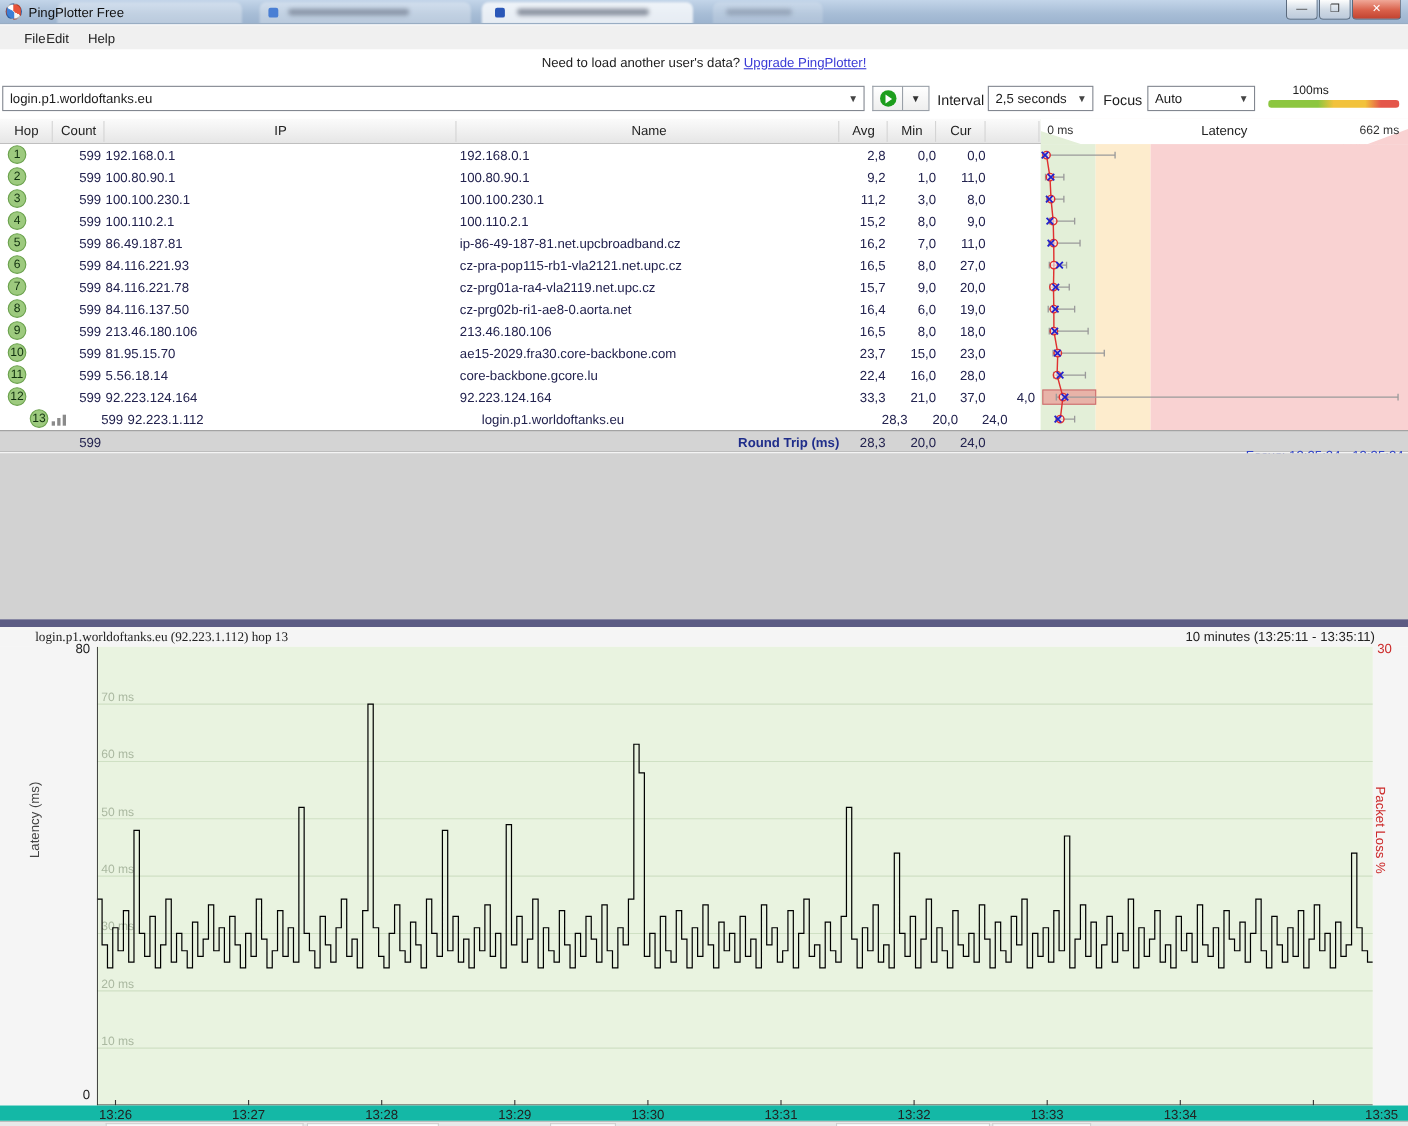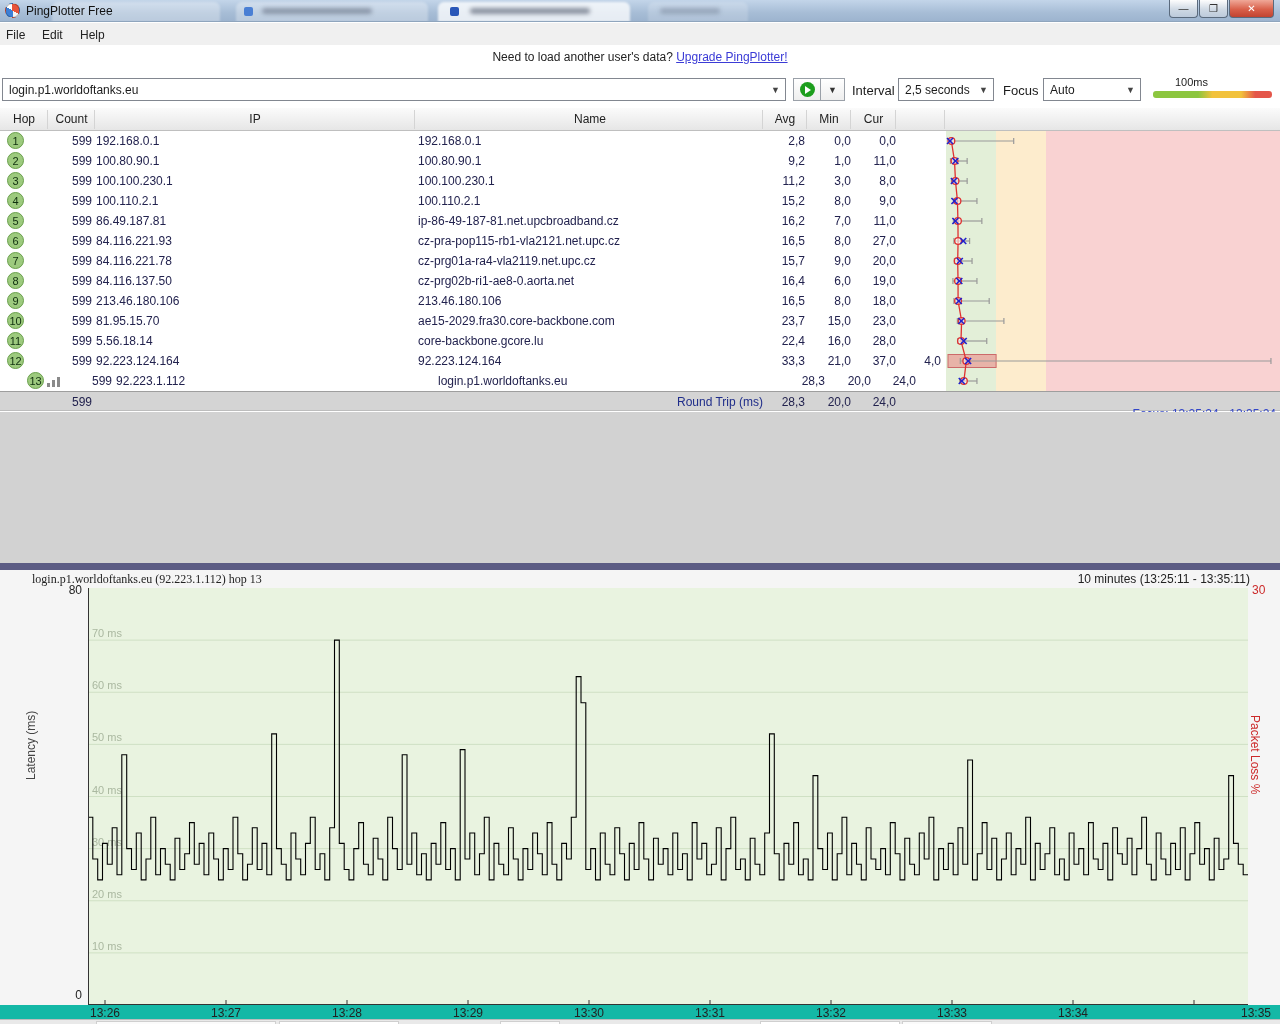--- a/index.html
+++ b/index.html
@@ -82,21 +82,21 @@
   .c-pl  { left:894px; width:47px; text-align:right; }
   #lat-hdr-zones { position:absolute; left:946px; top:0; width:334px; height:23px; overflow:hidden; }
   #lat-hdr-white { position:absolute; left:0; top:0; width:334px; height:23px; background:#fff;
     clip-path:polygon(2% 0,100% 0,100% 40%,89% 100%,11% 100%,0 48%,0 0); }
   #lat-hdr-label { position:absolute; left:0; top:4px; width:334px; text-align:center; font-size:12px; color:#222; }
   #lat-hdr-min { position:absolute; left:6px; top:5px; font-size:11px; color:#333; }
   #lat-hdr-max { position:absolute; right:8px; top:5px; font-size:11px; color:#333; }
   #tbl-footer { position:absolute; left:0; top:391px; width:1280px; height:20px; background:#d4d4d4;
     border-top:1px solid #9e9e9e; border-bottom:1px solid #bdbdbd; font-size:12px; color:#22224e; }
   #rt-label { position:absolute; left:560px; top:3px; width:203px; text-align:right;
-    font-weight:normal; color:#1f2d8a; }
+    font-weight:bold; color:#1f2d8a; }
   #footer-focus { position:absolute; right:4px; top:15px; color:#3346c8; }
 
   
   #gap { position:absolute; left:0; top:412px; width:1280px; height:151px; background:#d2d2d2; }
   #splitter { position:absolute; left:0; top:563px; width:1280px; height:7px; background:#5c5c84; }
 
   
   #graph-head { position:absolute; left:0; top:570px; width:1280px; height:18px; background:#f5f5f5;
     font-size:12px; color:#222; }
   #graph-title { position:absolute; left:32px; top:2px;font-family:Liberation Serif, serif; }
@@ -136,21 +136,21 @@
   <div id="app-icon"></div>
   <div id="title-text">PingPlotter Free</div>
   <div class="winbtns">
     <div class="winbtn min">—</div>
     <div class="winbtn max">❐</div>
     <div class="winbtn close">✕</div>
   </div>
 </div>
 
 <div id="menubar">
-  <div class="menu-item" style="left:0;">File</div>
+  <div class="menu-item" style="left:16px;">File</div>
   <div class="menu-item" style="left:36px;">Edit</div>
   <div class="menu-item" style="left:74px;">Help</div>
 </div>
 
 <div id="notice">
   <span>Need to load another user's data?</span>
   <a>Upgrade PingPlotter!</a>
 </div>
 
 <div id="toolbar">
@@ -187,20 +187,29 @@
   <div class="hdr" style="left:851px;width:45px;">Cur</div>
   <div class="hdr" style="left:896px;width:48px;margin-top:24px;">PL%</div>
   <div class="vline" style="left:47px;"></div>
     <div class="vline" style="left:94px;"></div>
   <div class="vline" style="left:414px;"></div>
     <div class="vline" style="left:762px;"></div>
   <div class="vline" style="left:806px;"></div>
     <div class="vline" style="left:850px;"></div>
   <div class="vline" style="left:895px;"></div>
     <div class="vline" style="left:944px;"></div>
+  <div id="lat-hdr-zones">
+    <div class="zone-band" id="hz-g" style="left: 0px; width: 50px; background: rgb(227, 239, 216);"></div>
+    <div class="zone-band" id="hz-y" style="left: 50px; width: 50px; background: rgb(253, 236, 205);"></div>
+    <div class="zone-band" id="hz-p" style="left: 100px; width: 234px; background: rgb(249, 210, 210);"></div>
+    <div id="lat-hdr-white"></div>
+    <div id="lat-hdr-min">0 ms</div>
+    <div id="lat-hdr-label">Latency</div>
+    <div id="lat-hdr-max">662 ms</div>
+  </div>
 </div>
 
 <div id="rows-wrap">
   <div class="zone-band" id="rz-g" style="left: 946px; width: 50px; background: rgb(227, 239, 216);"></div>
   <div class="zone-band" id="rz-y" style="left: 996px; width: 50px; background: rgb(253, 236, 205);"></div>
   <div class="zone-band" id="rz-p" style="left: 1046px; width: 234px; background: rgb(249, 210, 210);"></div>
   <div id="rows-container">
       <div class="row" style="top: 0px;">
         <div class="hop-badge">1</div>
         <div class="cell c-count">599</div>

